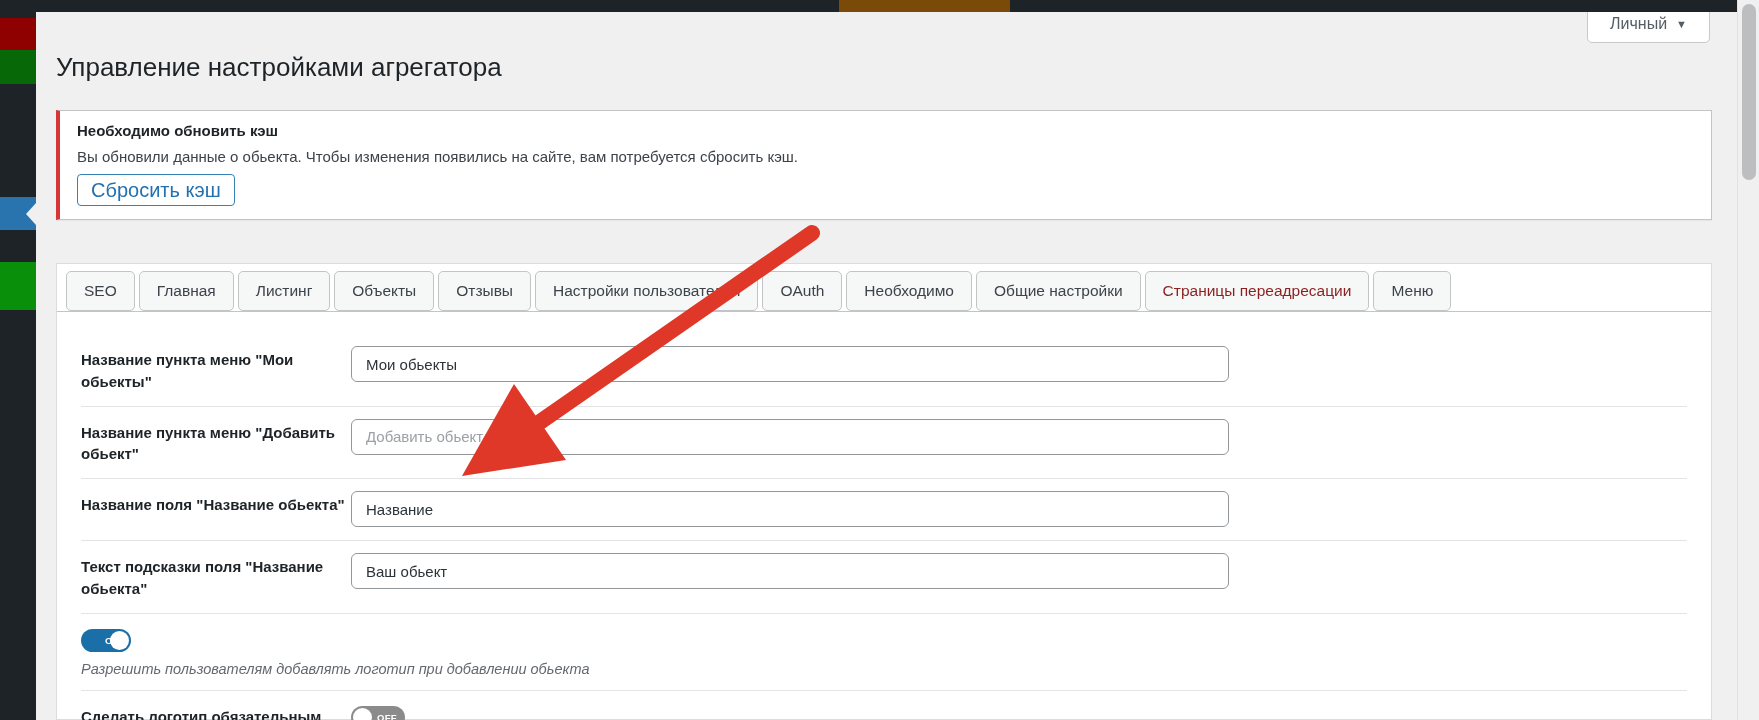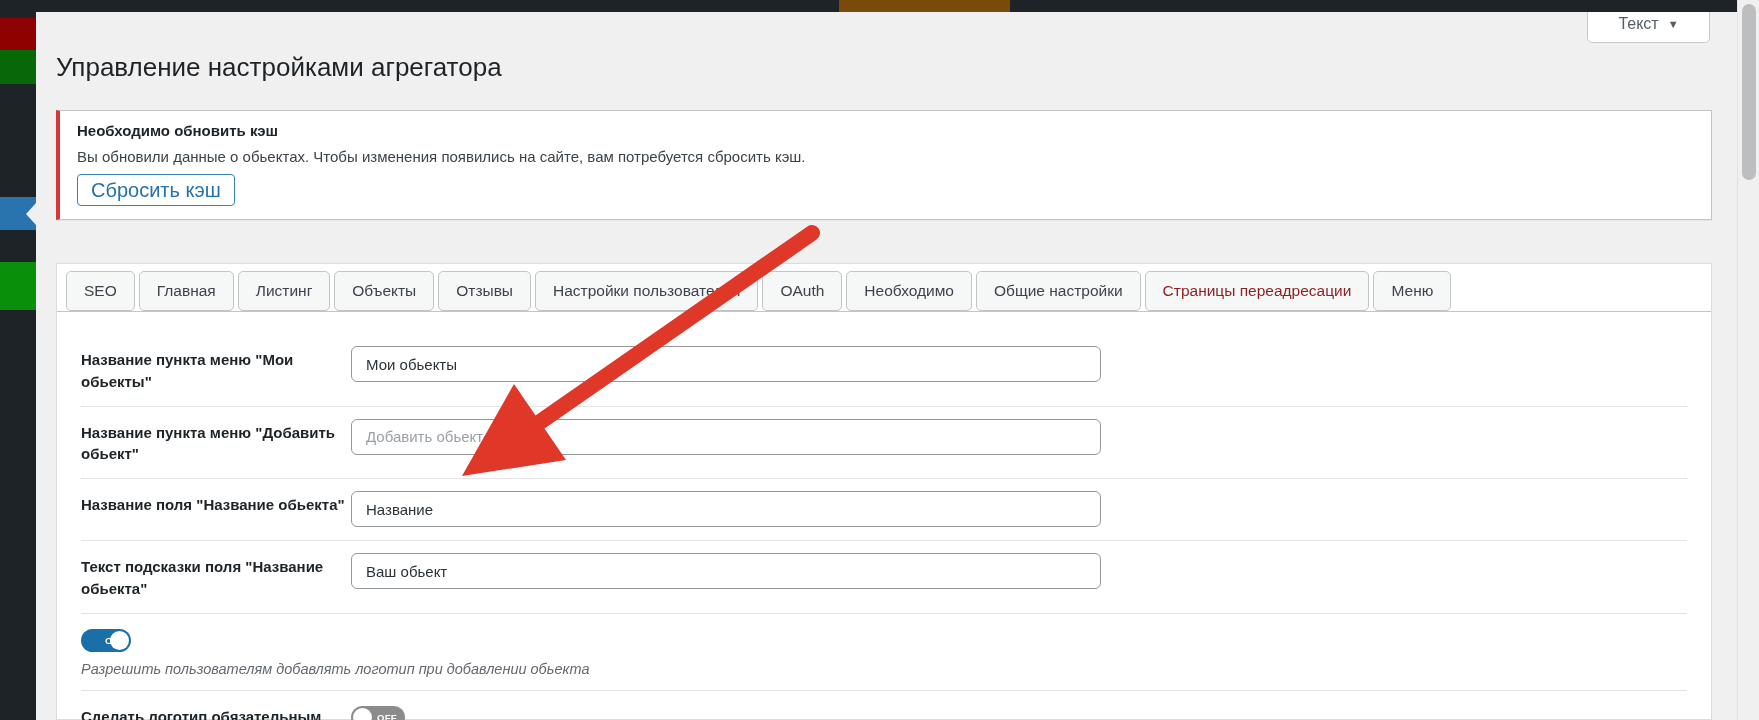--- a/index.html
+++ b/index.html
@@ -48,21 +48,21 @@
     cursor:pointer; }
   .tab.danger { color:#8c1f1f; }
   .tab.active { background:#fff; border:2px solid #186e9e; color:#186e9e; height:45px;
     position:relative; z-index:2; }
 
   
   .form-area { padding:22px 24px 0 24px; }
   .frow { display:flex; align-items:flex-start; padding:12px 0 13px 0; border-bottom:1px solid #e4e4e4; }
   .frow-label { width:270px; padding-top:3px; font-size:15px; font-weight:bold; color:#1d2327; line-height:1.45; }
   .frow-ctrl { flex:1; }
-  .txt-input { width:750px; height:36px; border:1px solid #949799; border-radius:6px; padding:0 14px;
+  .txt-input { width:878px; height:36px; border:1px solid #949799; border-radius:6px; padding:0 14px;
     font-size:15px; color:#2c3338; background:#fff; font-family:"Liberation Sans",sans-serif; }
   .txt-input::placeholder { color:#9ba0a6; opacity:1; }
   .hint { margin-top:9px; font-style:italic; font-size:14.5px; color:#646970; }
 
   
   .toggle { position:relative; height:23px; border-radius:12px; display:inline-flex; align-items:center;
     cursor:pointer; margin-top:3px; }
   .toggle.on  { width:50px; background:#1b6fa8; }
   .toggle.off { width:54px; background:#8b8b8b; }
   .toggle .tg-text { font-size:9.5px; font-weight:bold; color:#fff; letter-spacing:.3px; }
@@ -89,29 +89,29 @@
 
 <div class="sidebar">
   <div class="sb-block sb-red"></div>
   <div class="sb-block sb-green1"></div>
   <div class="sb-block sb-blue"></div>
   <div class="sb-notch"></div>
   <div class="sb-block sb-green2"></div>
 </div>
 
 <div class="help-btn">
-  <span>Текст</span>
+  <span>Личный</span>
   <span class="chev">▼</span>
 </div>
 
 <h1 class="page-title">Управление настройками агрегатора</h1>
 
 <div class="notice">
   <div class="notice-title">Необходимо обновить кэш</div>
-  <div class="notice-body">Вы обновили данные о обьектах. Чтобы изменения появились на сайте, вам потребуется сбросить кэш.</div>
+  <div class="notice-body">Вы обновили данные о обьекта. Чтобы изменения появились на сайте, вам потребуется сбросить кэш.</div>
   <button class="notice-btn">Сбросить кэш</button>
 </div>
 
 <div class="panel">
   <div class="tabs" id="tabs">
       <div class="tab">SEO</div>
       <div class="tab">Главная</div>
       <div class="tab">Листинг</div>
       <div class="tab">Объекты</div>
       <div class="tab">Отзывы</div>

